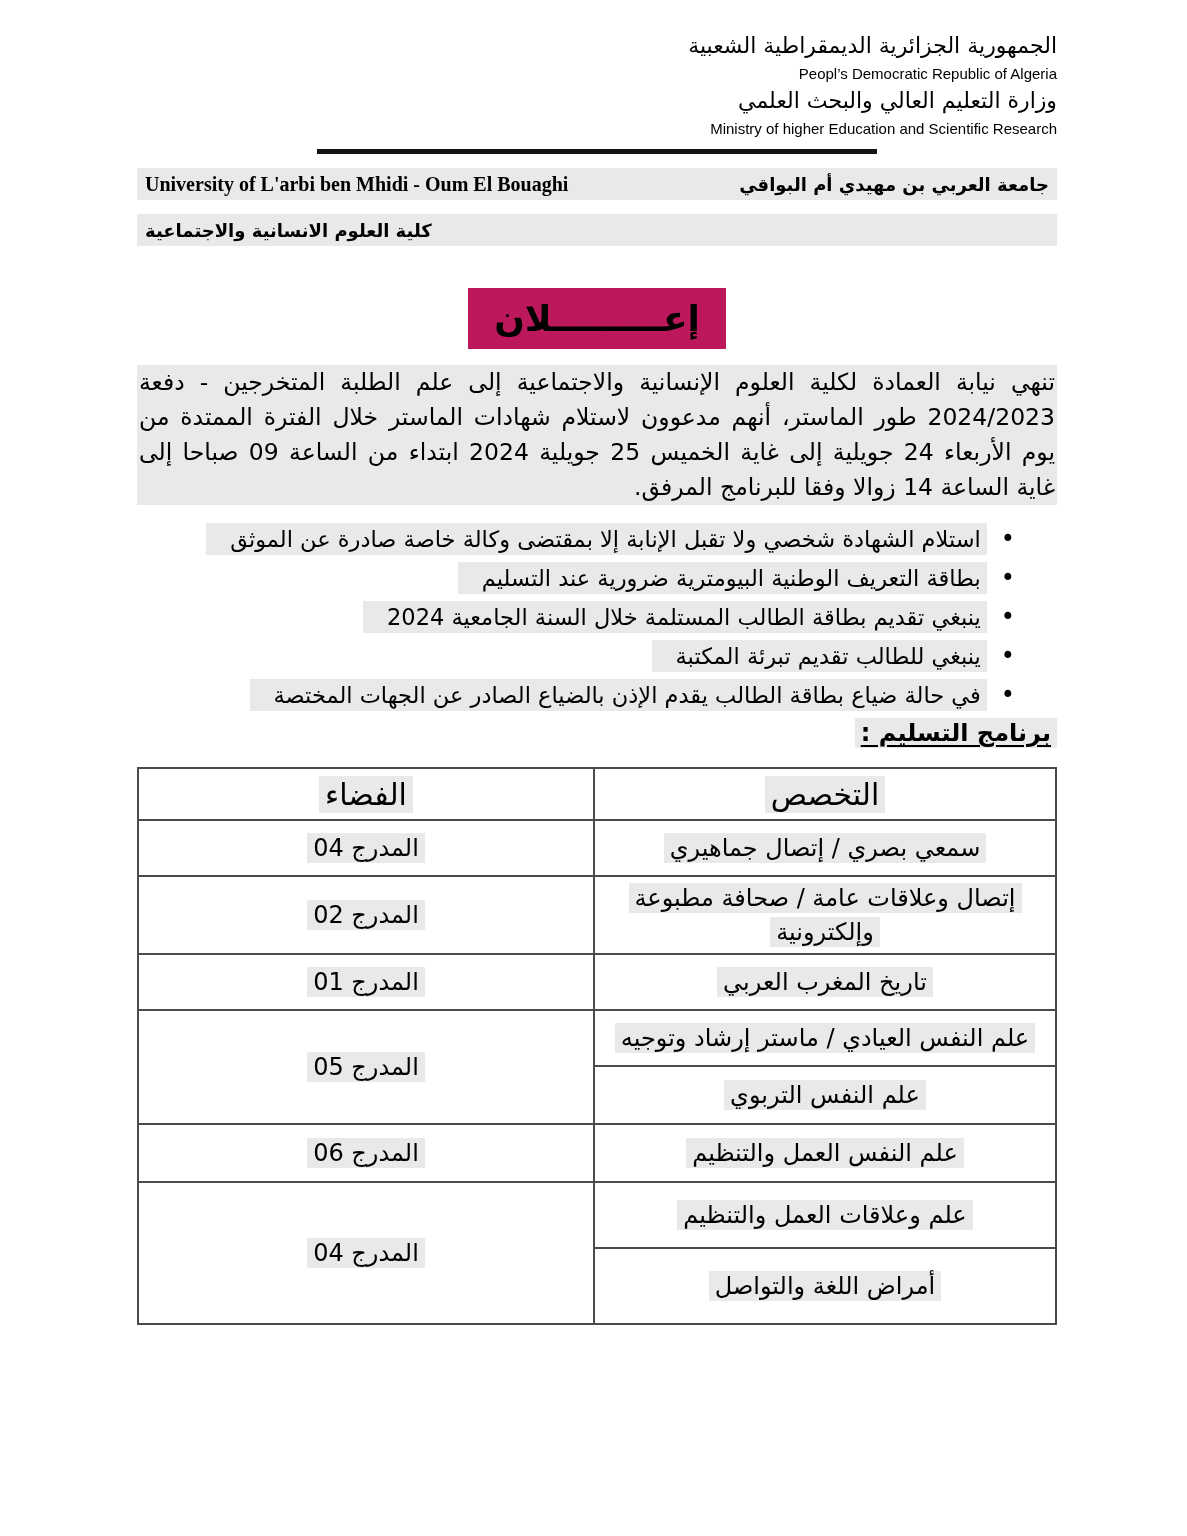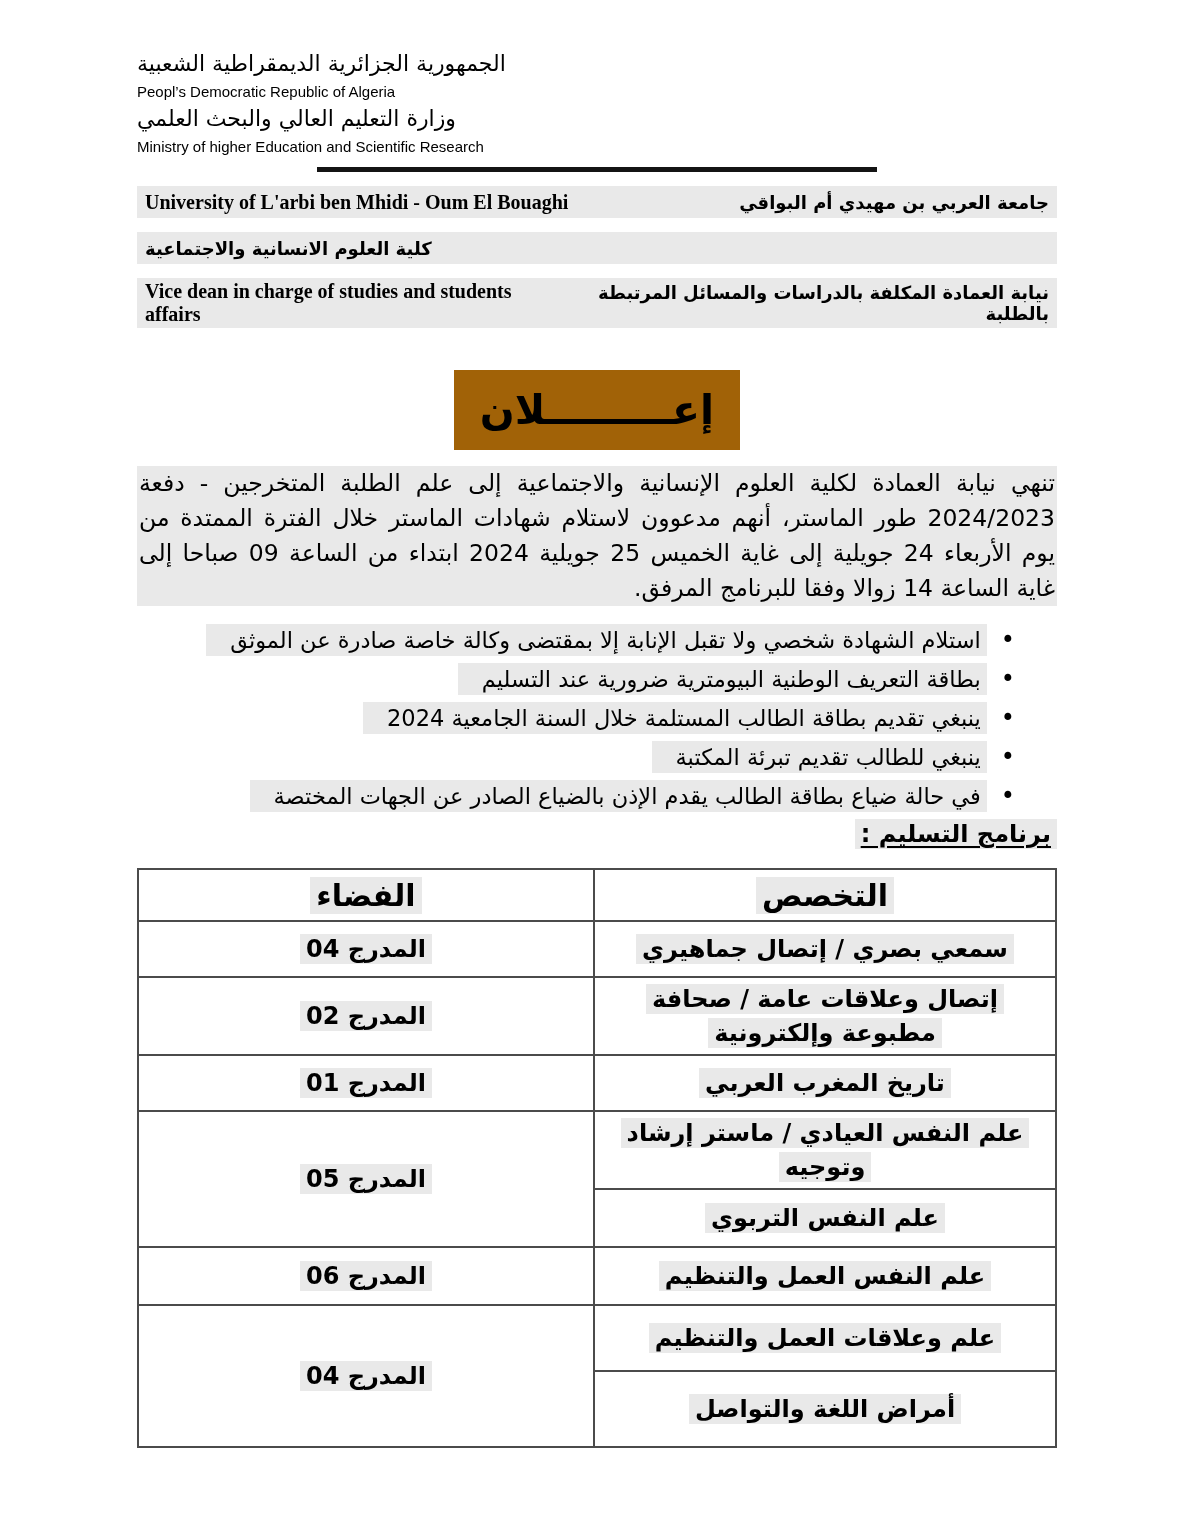--- a/index.html
+++ b/index.html
@@ -4,39 +4,39 @@
 <style>
   * { margin:0; padding:0; box-sizing:border-box; }
   html,body { background:#ffffff; }
   .page {
     position:relative; width:1187px; height:1536px; background:#ffffff;
     overflow:hidden; font-family:"DejaVu Sans", sans-serif; color:#000;
   }
   .content { position:absolute; left:137px; top:0; width:920px; }
 
   
-  .doc-header { padding-top:50px; text-align:left; }
+  .doc-header { padding-top:32px; text-align:right; }
   .h-ar { font-size:22px; line-height:28px; direction:rtl; }
   .h-en { font-size:15px; line-height:27px; font-family:"Liberation Sans", sans-serif; }
 
   .rule { width:560px; height:5px; background:#141414; margin:7px auto 0 auto; }
 
   
   .org-row {
     margin-top:14px; background:#e9e9e9; min-height:32px;
     display:flex; justify-content:space-between; align-items:center; padding:2px 8px;
   }
   .org-en { font-family:"Liberation Serif", serif; font-weight:bold; font-size:20px; }
   .org-ar { direction:rtl; font-weight:bold; font-size:18px; }
 
   
   .title-wrap { margin-top:42px; text-align:center; }
   .title-text {
-    display:inline-block; background:#a16207; font-size:41px; font-weight:bold;
-    padding:16px 26px; direction:rtl;
+    display:inline-block; background:#be185d; font-size:36px; font-weight:bold;
+    padding:10px 26px; direction:rtl;
   }
 
   
   .para {
     margin-top:16px; direction:rtl; text-align:justify;
     font-size:23.5px; line-height:35px; background:#e9e9e9; padding:0 2px;
   }
 
   
   .bullets { margin-top:18px; list-style:none; direction:rtl; padding-right:42px; }
@@ -52,21 +52,21 @@
   .sched { margin-top:8px; direction:rtl; }
   .sched .hl { font-size:24px; font-weight:600; text-decoration:underline; text-underline-offset:4px; }
 
   
   table.schedule {
     margin-top:20px; width:918px; border-collapse:collapse; direction:rtl;
     table-layout:fixed;
   }
   table.schedule td, table.schedule th {
     border:2px solid #4b4b4b; text-align:center; vertical-align:middle;
-    font-weight:bold; padding:4px 14px;
+    font-weight:normal; padding:4px 14px;
   }
   col.c-spec { width:462px; }
   col.c-space { width:456px; }
   th .hl { font-size:30px; }
   td .hl { font-size:24px; line-height:34px; }
   tr.rh  { height:52px; }
   tr.r1  { height:56px; }
   tr.r2  { height:72px; }
   tr.r3  { height:56px; }
   tr.r4  { height:56px; }
@@ -91,24 +91,20 @@
     </div>
 
     <div class="rule"></div>
 
     <div class="org-row">
       <span class="org-en">University of L'arbi ben Mhidi - Oum El Bouaghi</span>
       <span class="org-ar">جامعة العربي بن مهيدي أم البواقي</span>
     </div>
     <div class="org-row">
       <span class="org-ar">كلية العلوم الانسانية والاجتماعية</span>
-    </div>
-    <div class="org-row">
-      <span class="org-en">Vice dean in charge of studies and students affairs</span>
-      <span class="org-ar">نيابة العمادة المكلفة بالدراسات والمسائل المرتبطة بالطلبة</span>
     </div>
 
     <div class="title-wrap">
       <span class="title-text">إعـــــــــلان</span>
     </div>
 
     <p class="para">تنهي نيابة العمادة لكلية العلوم الإنسانية والاجتماعية إلى علم الطلبة المتخرجين - دفعة 2024/2023 طور الماستر، أنهم مدعوون لاستلام شهادات الماستر خلال الفترة الممتدة من يوم الأربعاء 24 جويلية إلى غاية الخميس 25 جويلية 2024 ابتداء من الساعة 09 صباحا إلى غاية الساعة 14 زوالا وفقا للبرنامج المرفق.</p>
 
     <ul class="bullets">
       <li>

